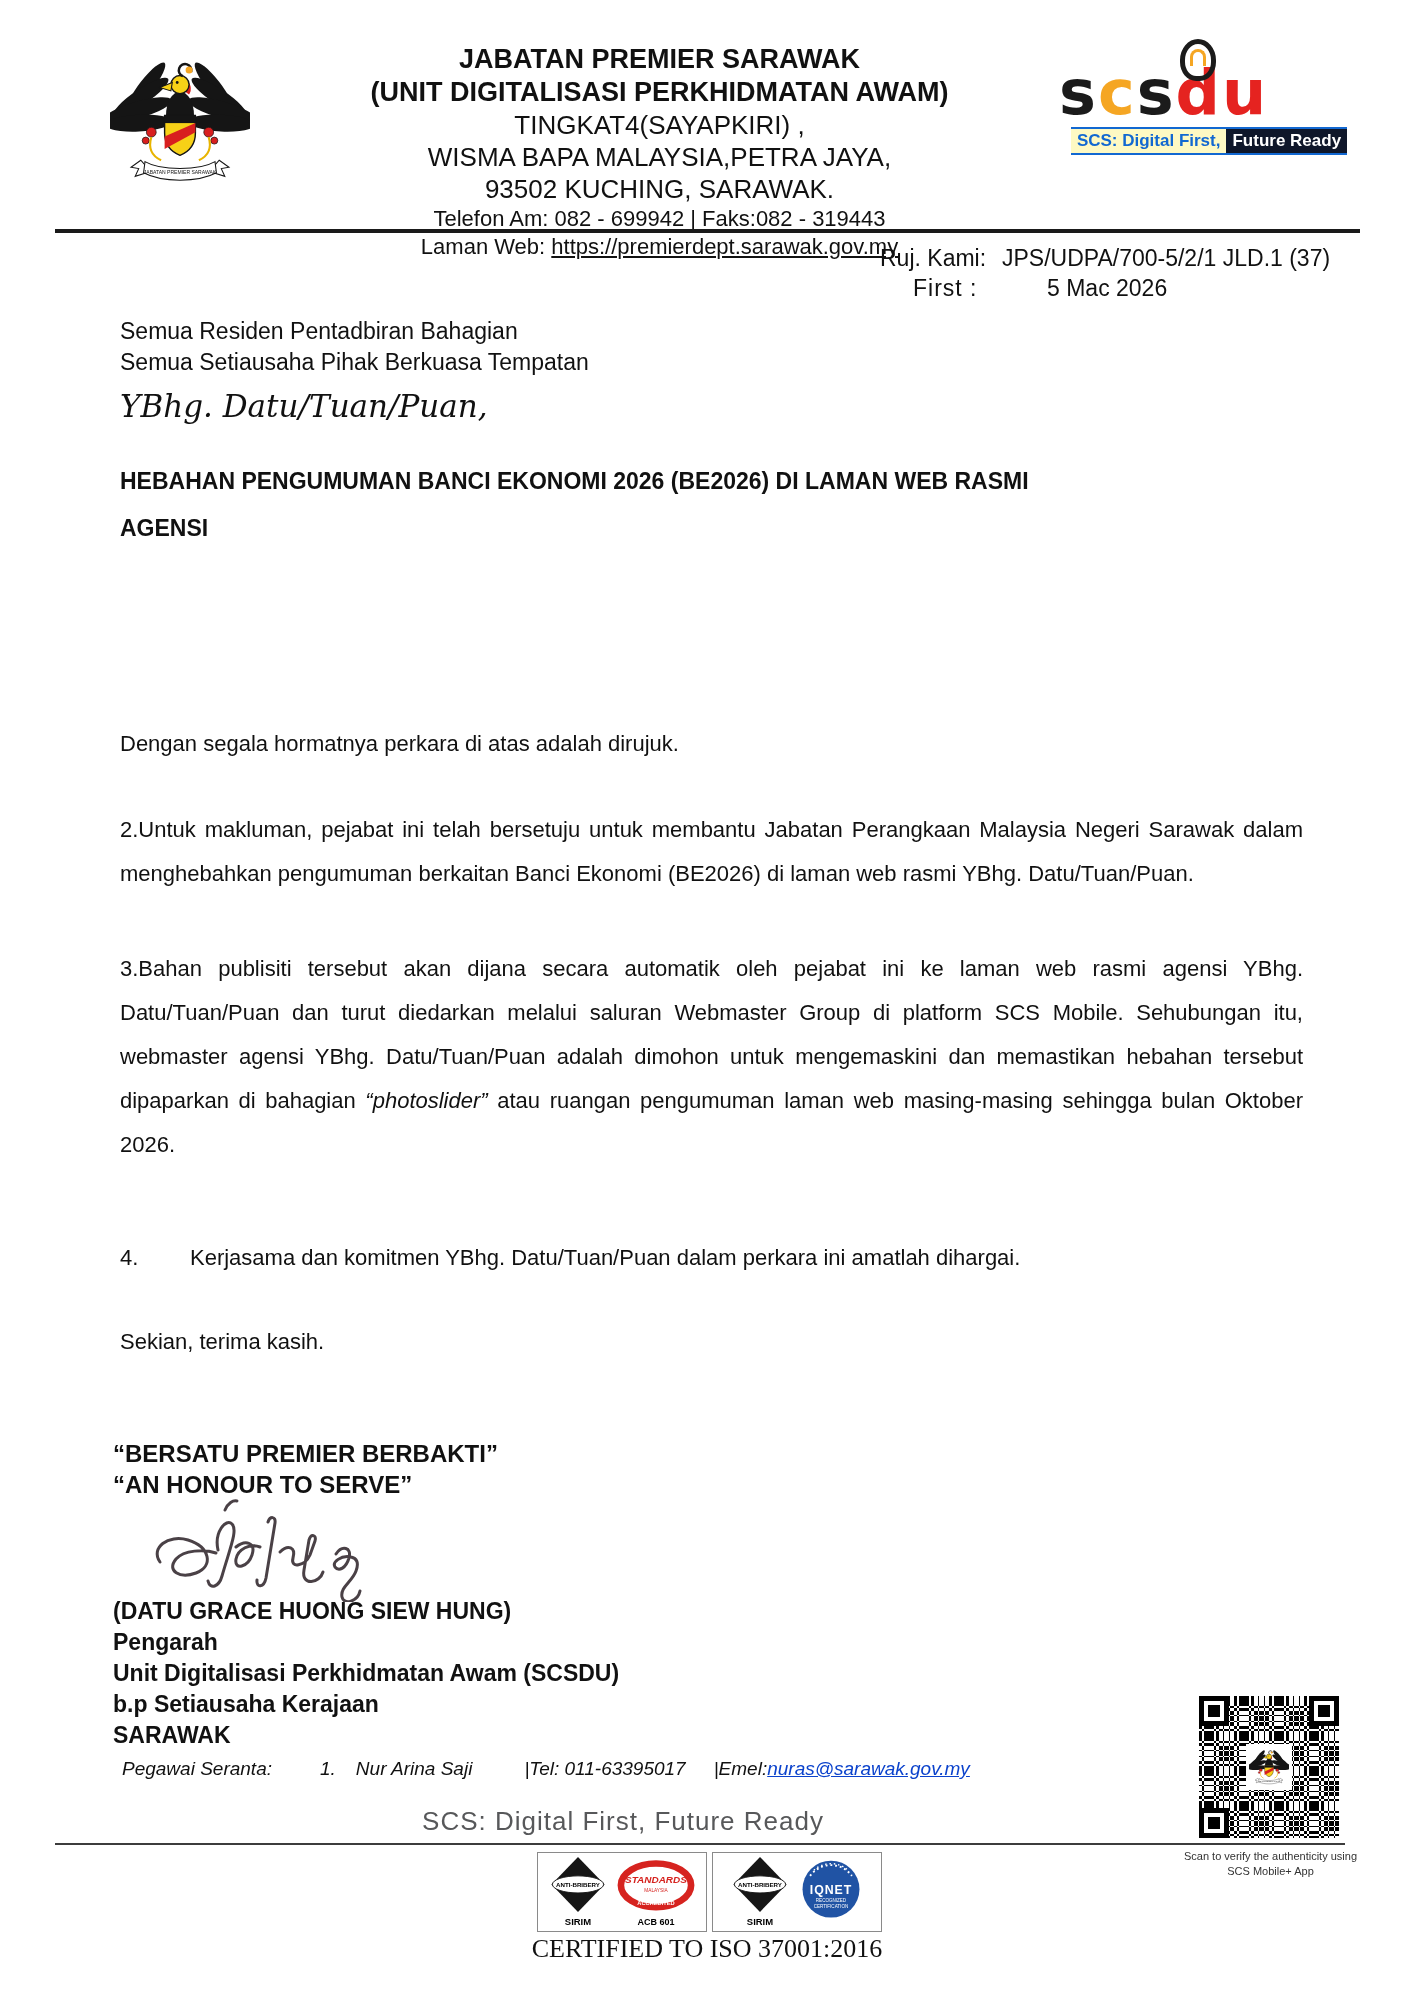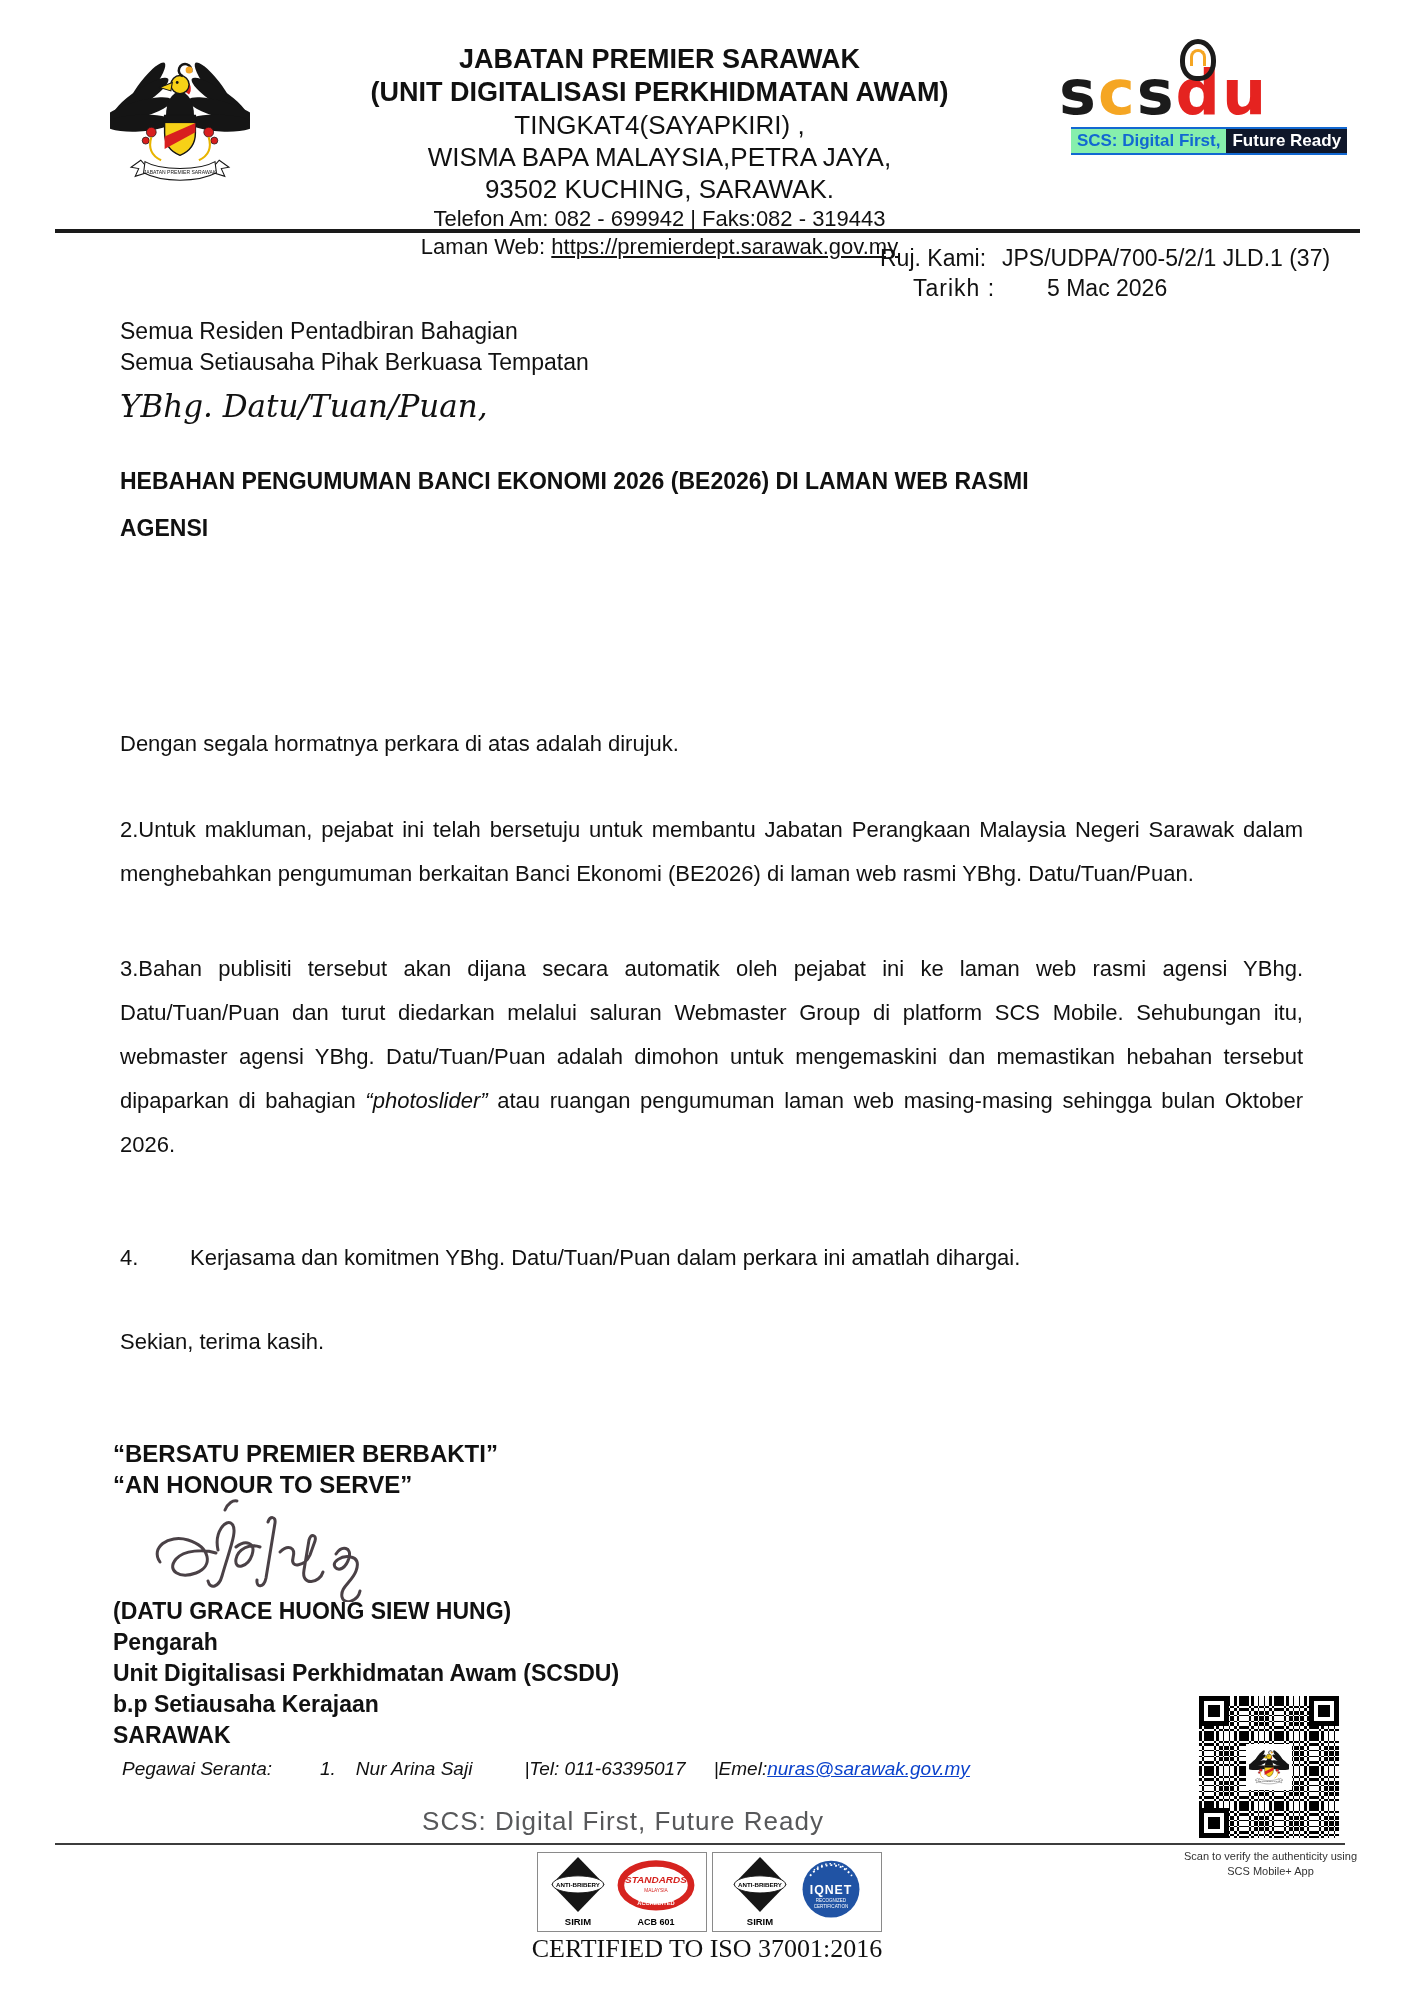--- a/index.html
+++ b/index.html
@@ -15,21 +15,21 @@
   .h-bold{font-size:27px;font-weight:bold;line-height:33px;}
   .h-reg{font-size:26px;line-height:32px;}
   .h-small{font-size:22px;line-height:28px;}
   .h-small a, .weblink{color:#111;text-decoration:underline;}
   .logo-wrap{width:300px;flex:0 0 auto;padding-top:30px;text-align:left;}
   .logo-letters{font-weight:800;font-size:62px;line-height:56px;letter-spacing:2px;font-family:"DejaVu Sans",sans-serif;position:relative;display:inline-block;}
   .lg-black{color:#1b1b1b;} .lg-orange{color:#f5a623;} .lg-red{color:#e52320;}
   .bulb{position:absolute;right:52px;top:-26px;width:26px;height:32px;border:5px solid #1b1b1b;border-radius:50% 50% 45% 45%;}
   .bulb::after{content:"";position:absolute;left:5px;top:5px;width:10px;height:14px;border:3px solid #f5a623;border-bottom:none;border-radius:8px 8px 0 0;}
   .logo-banner{display:flex;justify-content:center;margin-top:6px;background:#1268d1;border:2px solid #1268d1;width:272px;margin-left:auto;margin-right:auto;}
-  .banner-left{background:#86efac;color:#1268d1;font-weight:bold;font-size:17px;padding:2px 6px;white-space:nowrap;}
+  .banner-left{background:#fef9c3;color:#1268d1;font-weight:bold;font-size:17px;padding:2px 6px;white-space:nowrap;}
   .banner-right{background:#0f172a;color:#fff;font-weight:bold;font-size:17px;padding:2px 6px;white-space:nowrap;}
   .head-rule{position:absolute;left:55px;top:229px;width:1305px;height:4px;background:#1a1a1a;}
   
   .meta{position:absolute;left:880px;top:243px;font-size:23px;}
   .meta-row{display:flex;line-height:30px;}
   .meta-label1{width:122px;}
   .meta-label2{width:110px;margin-left:33px;letter-spacing:1px;}
   .meta-val{white-space:nowrap;}
   .meta-val2{margin-left:24px;}
   
@@ -149,21 +149,21 @@
     </div>
   </div>
   <div class="head-rule"></div>
 
   <div class="meta">
     <div class="meta-row">
       <span class="meta-label1">Ruj. Kami:</span>
       <span class="meta-val">JPS/UDPA/700-5/2/1 JLD.1 (37)</span>
     </div>
     <div class="meta-row">
-      <span class="meta-label2">Tarikh :</span>
+      <span class="meta-label2">First :</span>
       <span class="meta-val meta-val2">5 Mac 2026</span>
     </div>
   </div>
 
   <div class="recipient">
     <div>Semua Residen Pentadbiran Bahagian</div>
     <div>Semua Setiausaha Pihak Berkuasa Tempatan</div>
   </div>
   <div class="salutation">YBhg. Datu/Tuan/Puan,</div>
 

